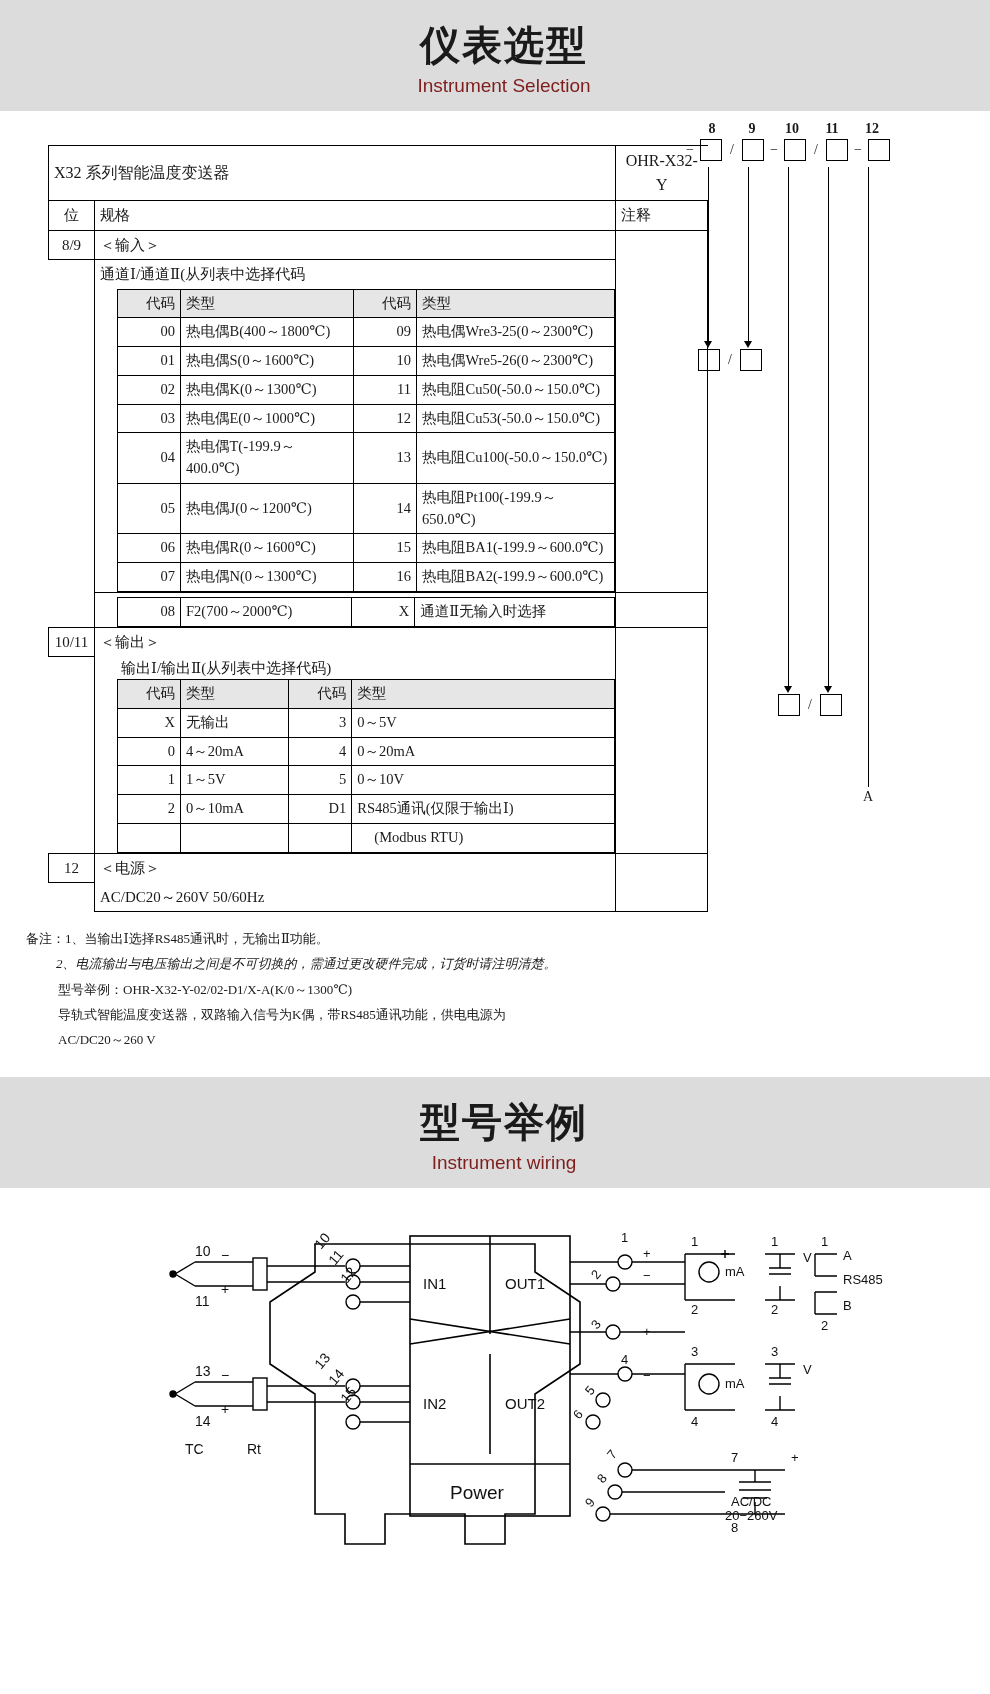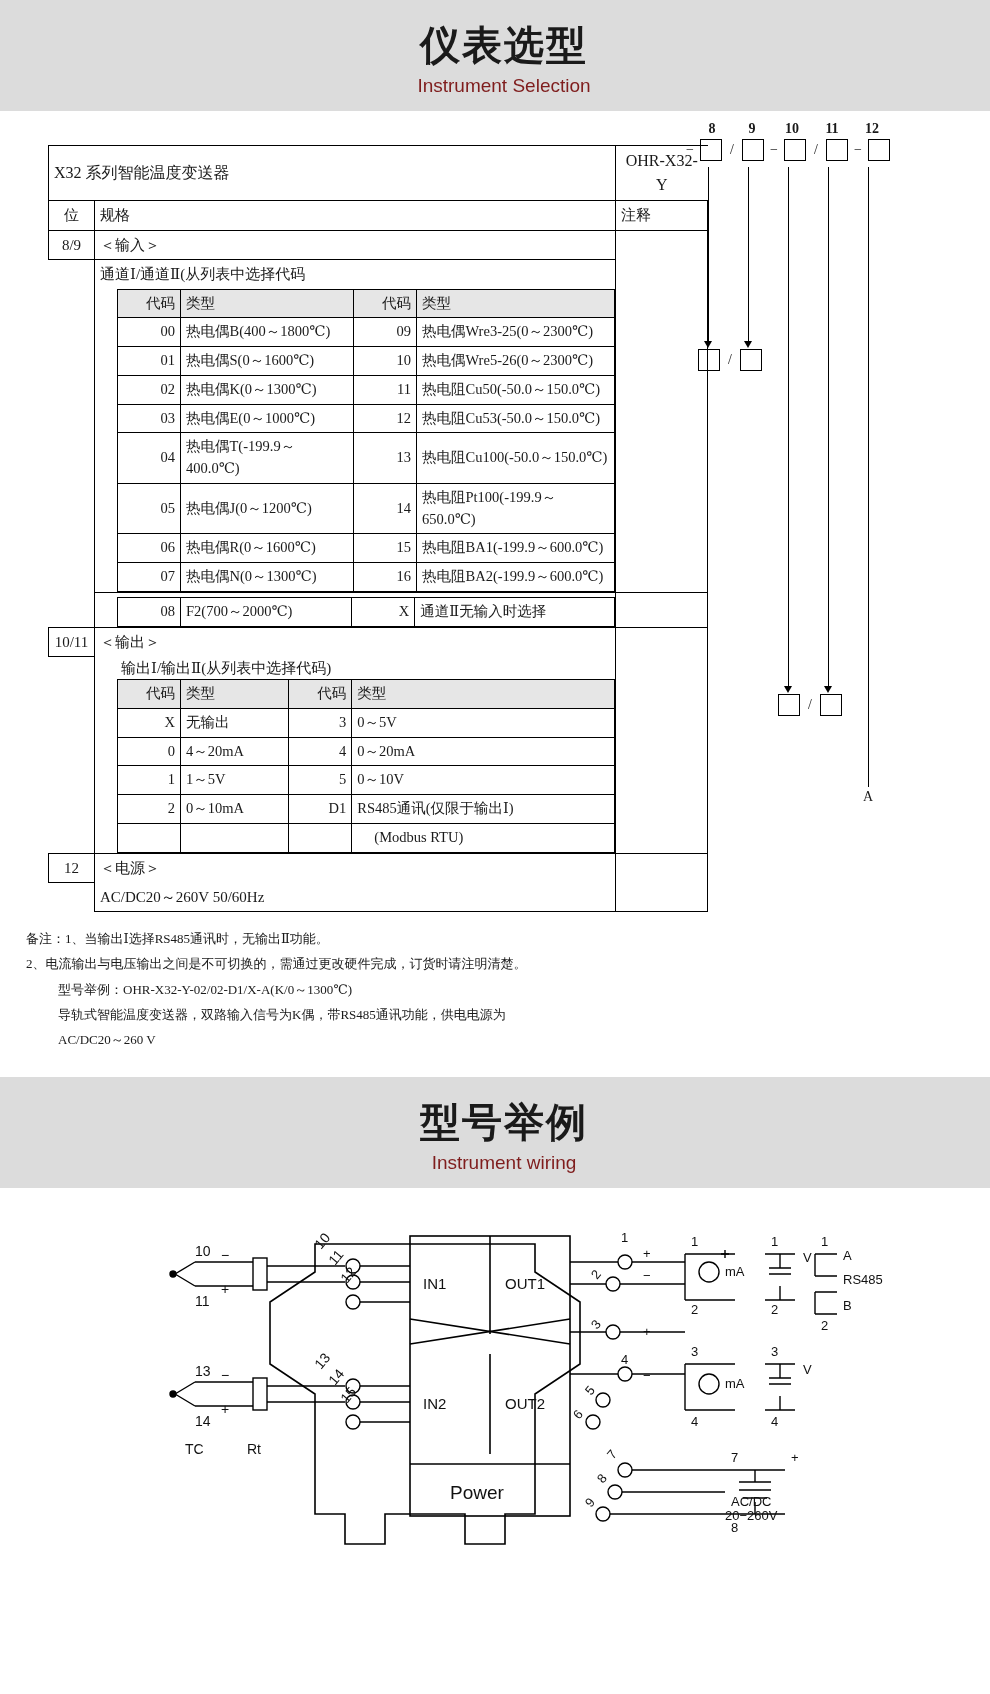--- a/index.html
+++ b/index.html
@@ -87,21 +87,21 @@
   }
   .midbox{position:absolute;display:flex;align-items:center;}
 
   
   .remarks{
     margin:14px 0 0 6px;
     font-size:13px;
     line-height:1.95;
     font-family:"Liberation Serif","DejaVu Serif",serif;
   }
-  .remarks .ind1{}
+  .remarks .ind1{margin-left:30px;font-style:italic;}
   .remarks .ind2{margin-left:32px;}
 
   
   .wiring{margin-top:26px;}
   .wire-canvas{display:block;margin:0 auto;}
   svg text{font-family:"Liberation Sans","DejaVu Sans",sans-serif;}
 </style>
 </head>
 <body>
 

